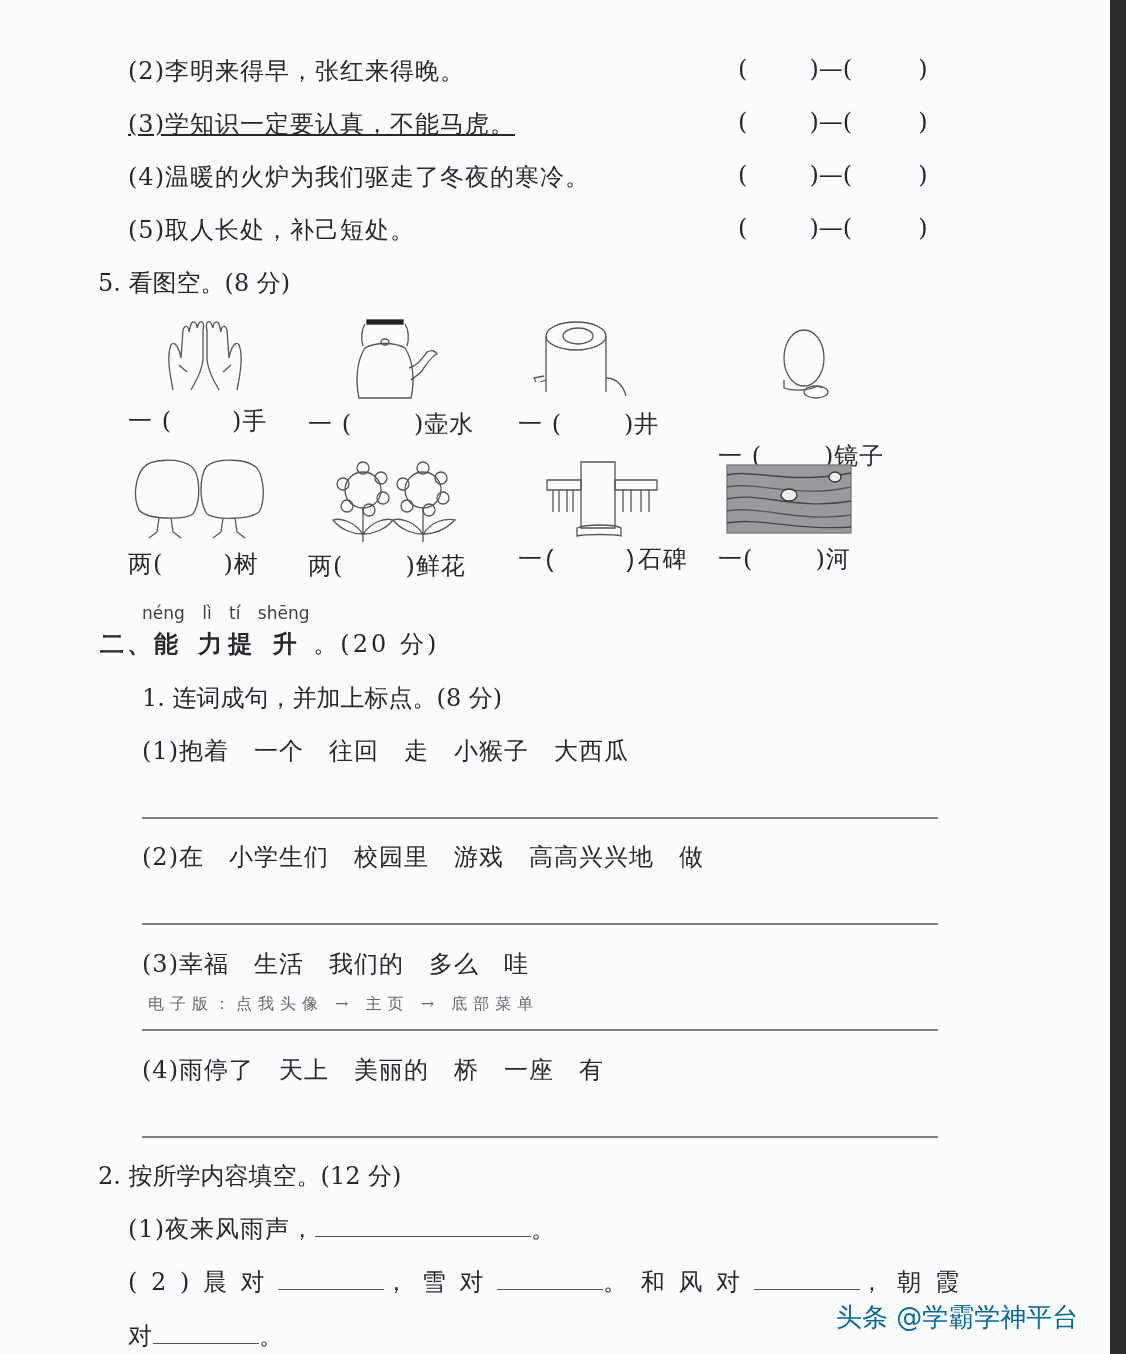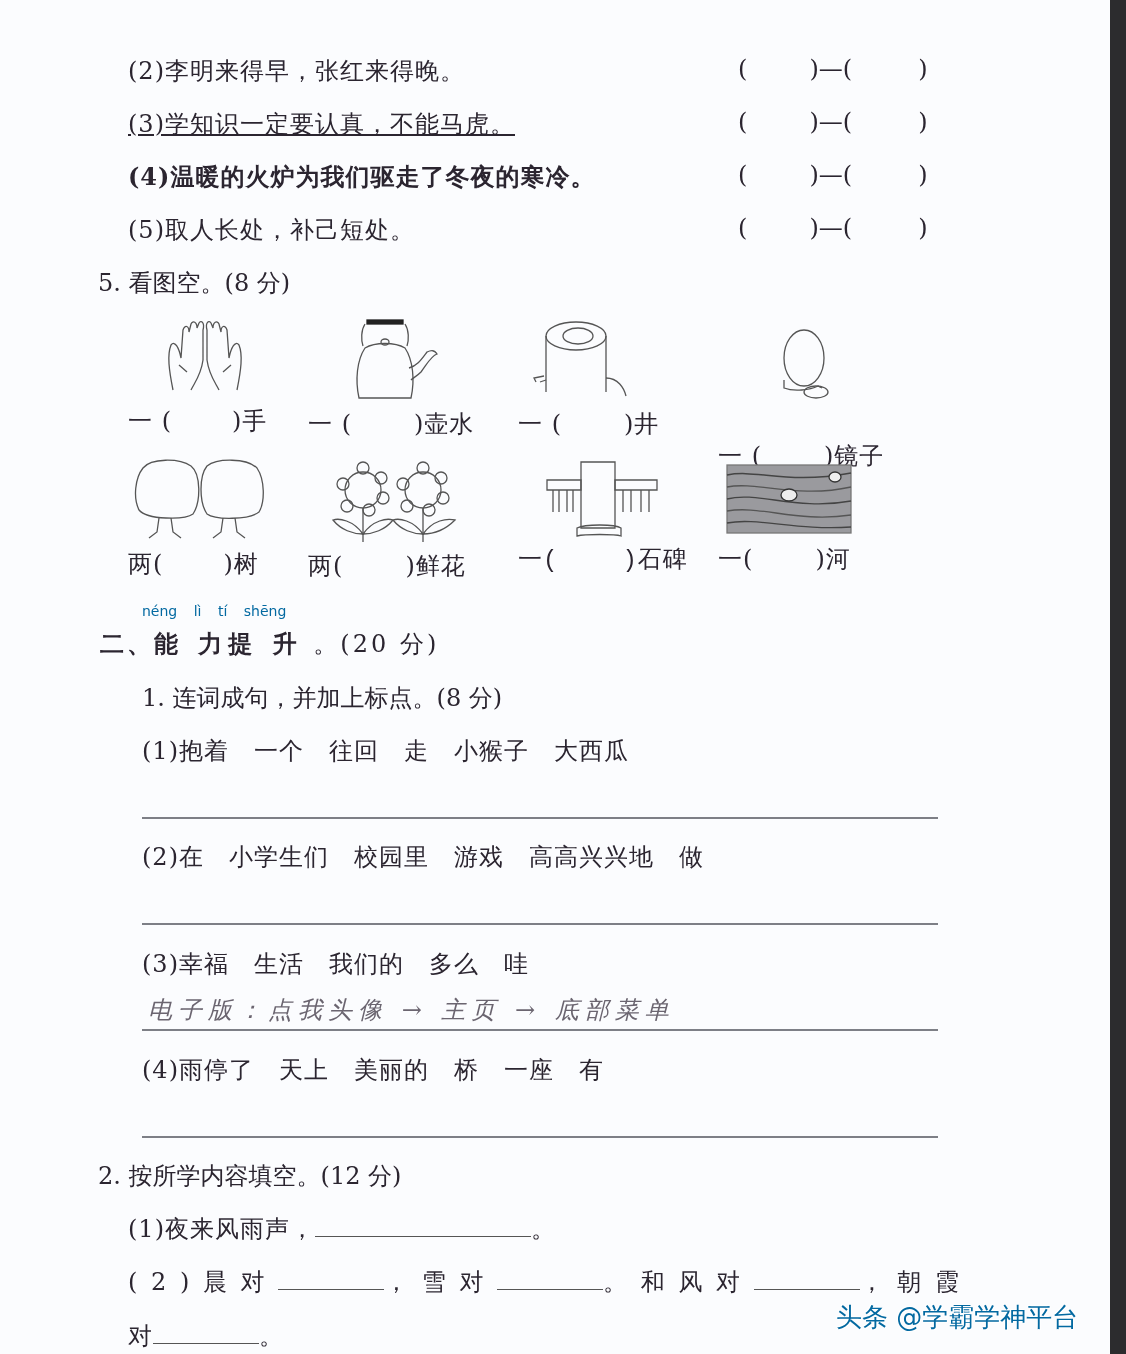--- a/index.html
+++ b/index.html
@@ -6,44 +6,44 @@
     body {
       width: 1126px; height: 1354px; position: relative; overflow: hidden;
       background: #fbfcfe;
       font-family: "DejaVu Serif", "Liberation Serif", serif;
       color: #2b2530;
     }
     .abs { position: absolute; white-space: nowrap; }
     .txt { font-size: 24px; letter-spacing: 1px; }
     .heading { font-size: 24px; }
     .bold { font-family: "DejaVu Sans", "Liberation Sans", sans-serif; font-weight: bold; }
-    .pinyin { font-family: "DejaVu Sans", "Liberation Sans", sans-serif; font-size: 14px; color: #0369a1; }
+    .pinyin { font-family: "DejaVu Sans", "Liberation Sans", sans-serif; font-size: 17px; color: #404040; }
     .paren { font-size: 24px; color: #2b2530; }
     .rule { position: absolute; height: 2px; background: #7d7f86; }
     .blank { display: inline-block; border-bottom: 1.5px solid #555; height: 22px; vertical-align: baseline; }
     .right-strip { position: absolute; left: 1110px; top: 0; width: 16px; height: 1354px; background: #2c2c2e; }
     .watermark {
       font-family: "DejaVu Sans", "Liberation Sans", sans-serif; font-size: 26px; color: #0369a1;
       text-shadow: 1px 1px 0 #ffffff, -1px -1px 0 #ffffff;
     }
-    .handnote { font-family: "DejaVu Serif", serif; font-style: italic; font-size: 24px; color: #6b6570; letter-spacing: 6px; }
+    .handnote { font-family: "DejaVu Serif", serif; font-size: 16px; color: #6b6570; letter-spacing: 6px; }
     svg { position: absolute; overflow: visible; }
     svg * { fill: none; stroke: #555; stroke-width: 1.3; }
   </style>
 </head>
 <body>
 
 <div>
   <div class="abs txt" style="left:128px; top:55px;">
     <span>(2)</span><span>李明来得早，张红来得晚。</span>
   </div>
   <div class="abs txt" style="left:128px; top:108px;text-decoration:underline;">
     <span>(3)</span><span>学知识一定要认真，不能马虎。</span>
   </div>
-  <div class="abs txt" style="left:128px; top:161px;font-weight:bold;">
+  <div class="abs txt" style="left:128px; top:161px;">
     <span>(4)</span><span>温暖的火炉为我们驱走了冬夜的寒冷。</span>
   </div>
   <div class="abs txt" style="left:128px; top:214px;">
     <span>(5)</span><span>取人长处，补己短处。</span>
   </div>
 
   <div class="abs paren" style="left:738px; top:55px;">
     <span>(</span><span style="display:inline-block;width:62px"></span><span>)</span><span>—</span><span>(</span><span style="display:inline-block;width:66px"></span><span>)</span>
   </div>
   <div class="abs paren" style="left:738px; top:108px;">

